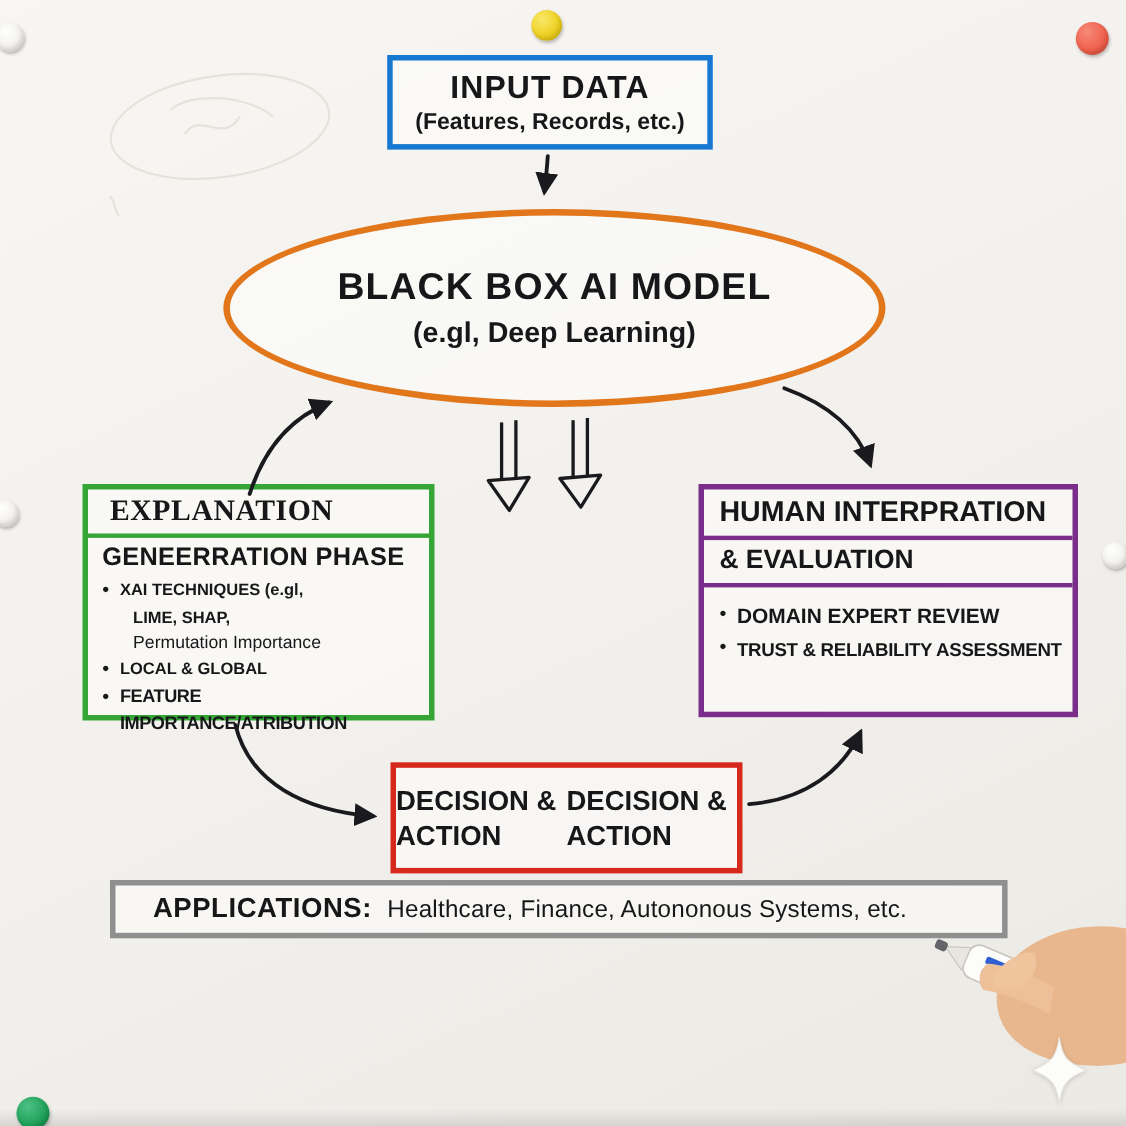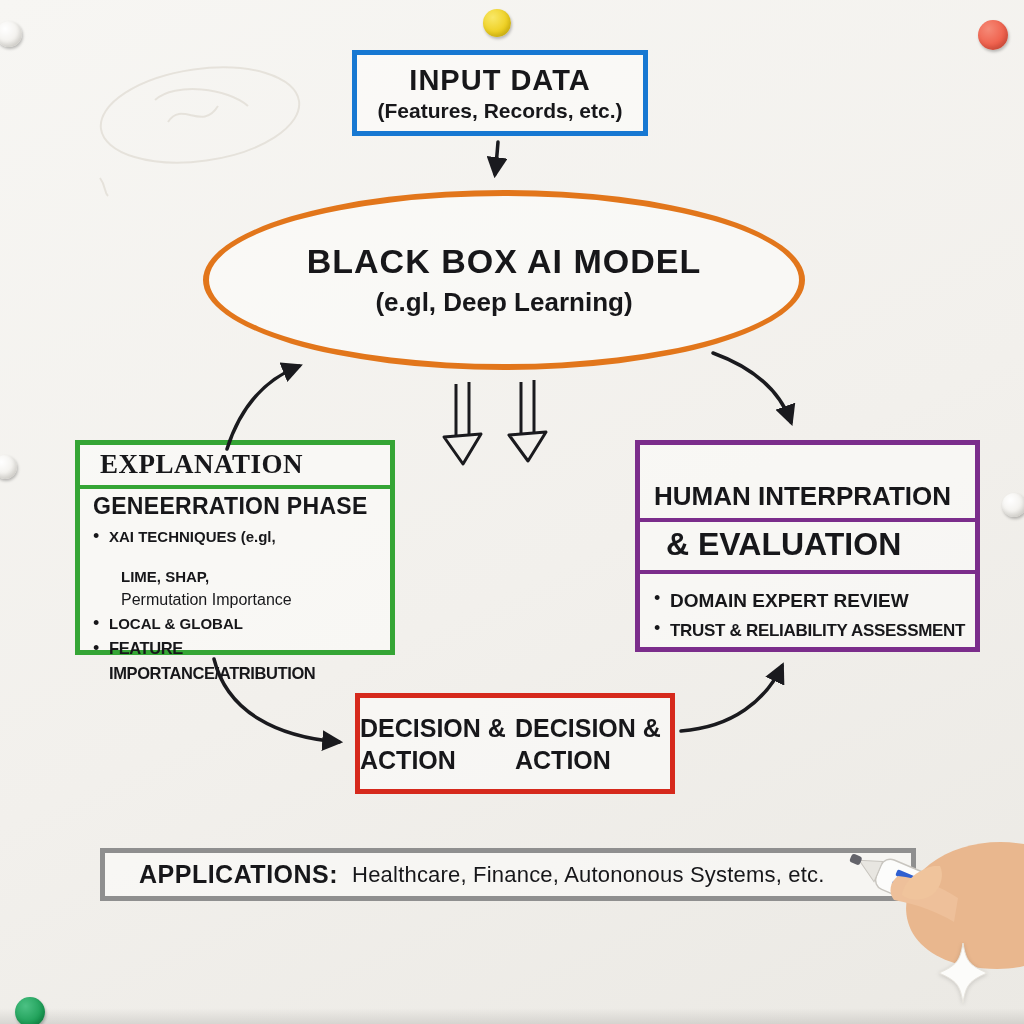--- a/index.html
+++ b/index.html
@@ -27,39 +27,39 @@
   
   .green-box { left:75px; top:440px; width:320px; height:215px; border:5px solid var(--green); }
   .gb-title { font-size:27px; font-weight:700; letter-spacing:0.5px; padding:4px 10px 5px 20px;
     border-bottom:4px solid var(--green);font-family:Liberation Serif, serif; }
   .gb-sub { font-size:23px; font-weight:700; padding:4px 10px 2px 13px; letter-spacing:0.3px; }
   .gb-bullets { padding:2px 6px 0 13px; }
   .bullet-row { display:flex; align-items:flex-start; }
   .bullet-dot { font-size:18px; line-height:25px; width:16px; flex:none; }
   .bl { flex:1; }
   .bl div { font-size:15px; font-weight:700; line-height:25px; }
-  .bl div.cont { padding-left:12px;margin-top:15px; }
+  .bl div.cont { padding-left:12px; }
   .bl div.small { font-size:16px; font-weight:400; line-height:22px; padding-left:12px; }
   .bl div.tight { font-size:16.5px; letter-spacing:-0.4px; }
 
   
   .purple-box { left:635px; top:440px; width:345px; height:212px; border:5px solid var(--purple); }
-  .pb-title { font-size:26px; font-weight:700; padding:5px 8px 6px 14px; border-bottom:4px solid var(--purple);margin-top:31px; }
-  .pb-sub { font-size:32px; font-weight:700; padding:4px 8px 7px 26px; border-bottom:4px solid var(--purple); }
+  .pb-title { font-size:26px; font-weight:700; padding:5px 8px 6px 14px; border-bottom:4px solid var(--purple); }
+  .pb-sub { font-size:24px; font-weight:700; padding:4px 8px 7px 14px; border-bottom:4px solid var(--purple); }
   .pb-bullets { padding:12px 6px 0 14px; }
   .pb-bullets .bl div { font-size:19px; line-height:30px; }
   .pb-bullets .bl div.tight { font-size:17px; letter-spacing:-0.3px; }
 
   
   .red-box { left:355px; top:693px; width:320px; height:101px; border:5px solid var(--red);
     display:flex; flex-direction:row; align-items:center; justify-content:center; }
   .red-line { font-size:25px; font-weight:700; line-height:32px; }
 
   
-  .gray-box { left:100px; top:848px; width:816px; height:53px; border:5px solid var(--gray);
+  .gray-box { left:100px; top:800px; width:816px; height:53px; border:5px solid var(--gray);
     display:flex; align-items:center; padding-left:34px; }
   .apps-label { font-size:25px; font-weight:700; letter-spacing:0.5px; }
   .apps-text { font-size:22px; font-weight:400; margin-left:14px; letter-spacing:0.2px; }
 
   
   .pin { position:absolute; border-radius:50%; z-index:8;
     box-shadow:1px 2px 3px rgba(0,0,0,0.25), inset -2px -3px 4px rgba(0,0,0,0.12); }
   .pin-yellow { left:483px; top:9px; width:28px; height:28px;
     background:radial-gradient(circle at 35% 30%, #f9e868, #eecf1f 60%, #d8b90e); }
   .pin-red { left:978px; top:20px; width:30px; height:30px;

